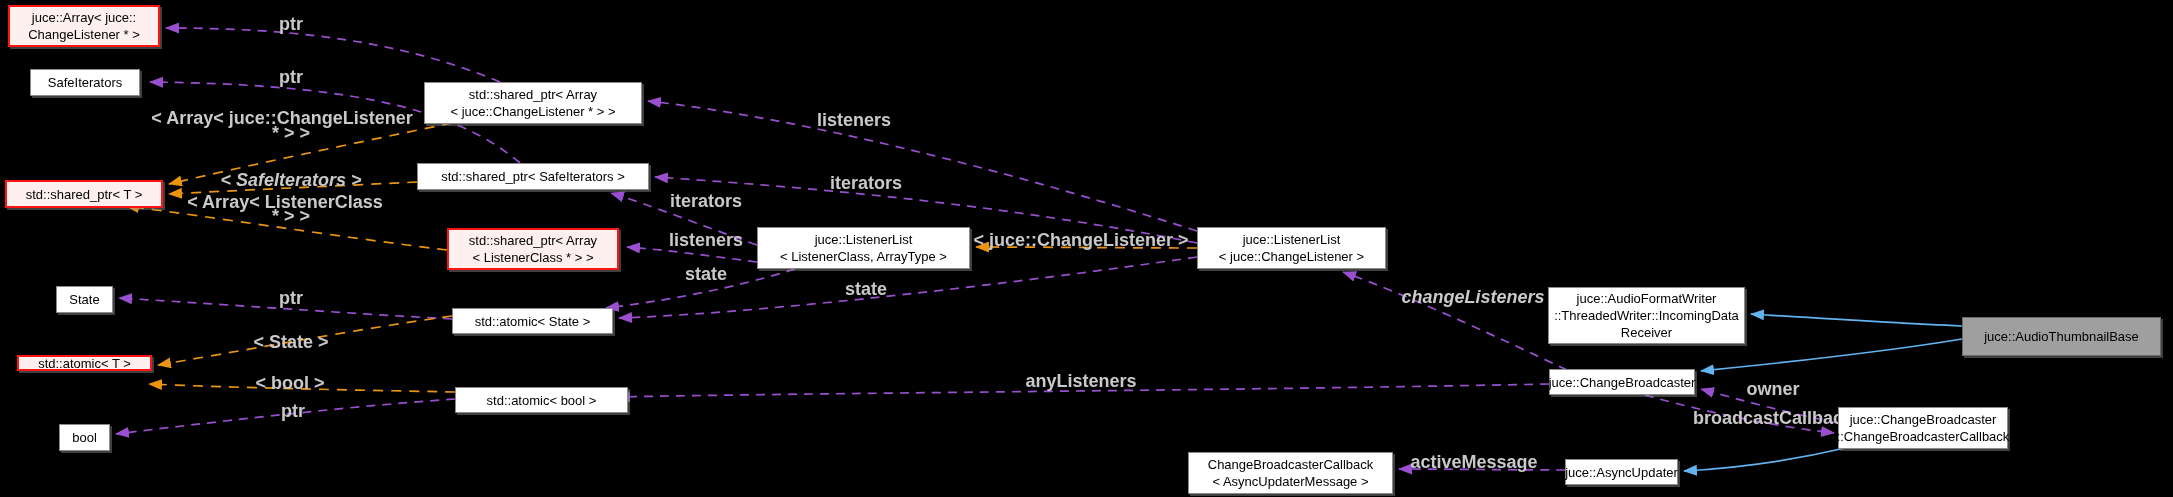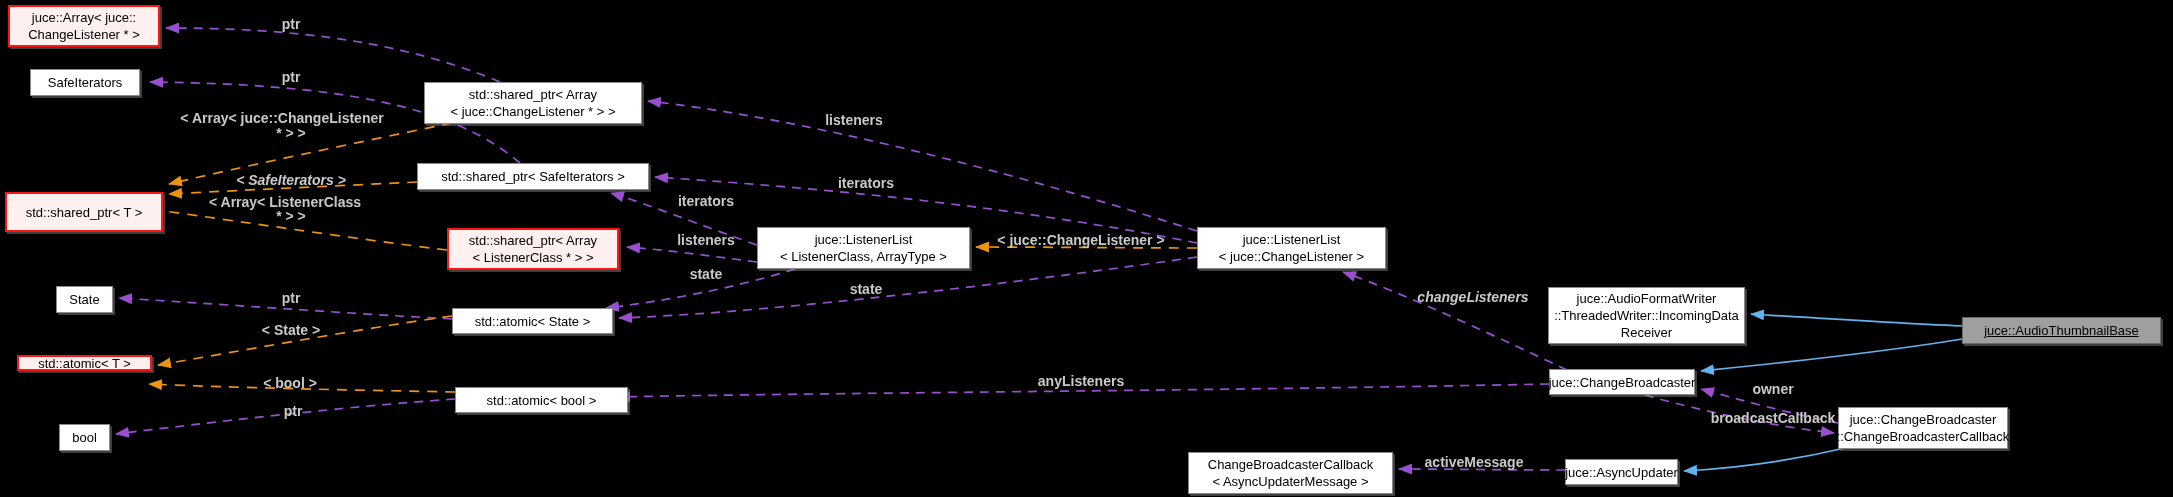--- a/index.html
+++ b/index.html
@@ -18,21 +18,21 @@
     background:#ffffff; border:1px solid #8a8a8a; color:#000000;
     font-size:13px; line-height:17px; text-align:center; white-space:nowrap;
     box-shadow:2px 2px 0 rgba(140,140,140,0.45);
     z-index:2;
   }
   .node.highlighted { background:#fff0f0; border:2px solid #ff1414; }
   .node.focus { background:#9f9f9f; border:1px solid #6b6b6b; }
   .node-line { display:block; }
   .edge-label {
     position:absolute; transform:translate(-50%,-50%);
-    color:#c9c9c9; font-size:14px; font-weight:bold; white-space:nowrap;
+    color:#c9c9c9; font-size:18px; font-weight:bold; white-space:nowrap;
     z-index:1;
   }
 </style>
 </head>
 <body>
 
 <div class="canvas">
 
   <svg class="edges" viewBox="0 0 2173 497" xmlns="http://www.w3.org/2000/svg">
     <defs>
@@ -80,21 +80,21 @@
         <span class="node-line">juce::Array&lt; juce::</span>
         <span class="node-line">ChangeListener * &gt;</span>
       </div>
       <div class="node normal" style="left: 30px; top: 69px; width: 110px; height: 27px;">
         <span class="node-line">SafeIterators</span>
       </div>
       <div class="node normal" style="left: 424px; top: 82px; width: 218px; height: 42px;">
         <span class="node-line">std::shared_ptr&lt; Array</span>
         <span class="node-line">&lt; juce::ChangeListener * &gt; &gt;</span>
       </div>
-      <div class="node highlighted" style="left: 5px; top: 192px; width: 158px; height: 40px;">
+      <div class="node highlighted" style="left: 5px; top: 180px; width: 158px; height: 28px;">
         <span class="node-line">std::shared_ptr&lt; T &gt;</span>
       </div>
       <div class="node normal" style="left: 417px; top: 163px; width: 232px; height: 27px;">
         <span class="node-line">std::shared_ptr&lt; SafeIterators &gt;</span>
       </div>
       <div class="node highlighted" style="left: 447px; top: 228px; width: 172px; height: 42px;">
         <span class="node-line">std::shared_ptr&lt; Array</span>
         <span class="node-line">&lt; ListenerClass * &gt; &gt;</span>
       </div>
       <div class="node normal" style="left: 757px; top: 227px; width: 213px; height: 42px;">
@@ -118,21 +118,21 @@
         <span class="node-line">std::atomic&lt; bool &gt;</span>
       </div>
       <div class="node normal" style="left: 59px; top: 424px; width: 51px; height: 27px;">
         <span class="node-line">bool</span>
       </div>
       <div class="node normal" style="left: 1548px; top: 287px; width: 197px; height: 57px;">
         <span class="node-line">juce::AudioFormatWriter</span>
         <span class="node-line">::ThreadedWriter::IncomingData</span>
         <span class="node-line">Receiver</span>
       </div>
-      <div class="node focus" style="left: 1962px; top: 317px; width: 199px; height: 27px; text-decoration: underline;">
+      <div class="node focus" style="left: 1962px; top: 317px; width: 199px; height: 39px;">
         <span class="node-line">juce::AudioThumbnailBase</span>
       </div>
       <div class="node normal" style="left: 1549px; top: 369px; width: 146px; height: 26px;">
         <span class="node-line">juce::ChangeBroadcaster</span>
       </div>
       <div class="node normal" style="left: 1838px; top: 407px; width: 170px; height: 42px;">
         <span class="node-line">juce::ChangeBroadcaster</span>
         <span class="node-line">::ChangeBroadcasterCallback</span>
       </div>
       <div class="node normal" style="left: 1188px; top: 452px; width: 205px; height: 42px;">
@@ -152,21 +152,21 @@
       <div class="edge-label" style="left: 285px; top: 202px;">&lt; Array&lt; ListenerClass</div>
       <div class="edge-label" style="left: 291px; top: 216px;">* &gt; &gt;</div>
       <div class="edge-label" style="left: 854px; top: 120px;">listeners</div>
       <div class="edge-label" style="left: 866px; top: 183px;">iterators</div>
       <div class="edge-label" style="left: 706px; top: 201px;">iterators</div>
       <div class="edge-label" style="left: 706px; top: 240px;">listeners</div>
       <div class="edge-label" style="left: 706px; top: 274px;">state</div>
       <div class="edge-label" style="left: 866px; top: 289px;">state</div>
       <div class="edge-label" style="left: 1081px; top: 240px;">&lt; juce::ChangeListener &gt;</div>
       <div class="edge-label" style="left: 291px; top: 298px;">ptr</div>
-      <div class="edge-label" style="left: 291px; top: 330px;">&lt; State &gt;</div>
+      <div class="edge-label" style="left: 291px; top: 342px;">&lt; State &gt;</div>
       <div class="edge-label" style="left: 290px; top: 383px;">&lt; bool &gt;</div>
       <div class="edge-label" style="left: 293px; top: 411px;">ptr</div>
       <div class="edge-label" style="left: 1473px; top: 297px; font-style: italic;">changeListeners</div>
       <div class="edge-label" style="left: 1081px; top: 381px;">anyListeners</div>
       <div class="edge-label" style="left: 1773px; top: 389px;">owner</div>
       <div class="edge-label" style="left: 1773px; top: 418px;">broadcastCallback</div>
       <div class="edge-label" style="left: 1474px; top: 462px;">activeMessage</div>
     </div>
 </div>
 

